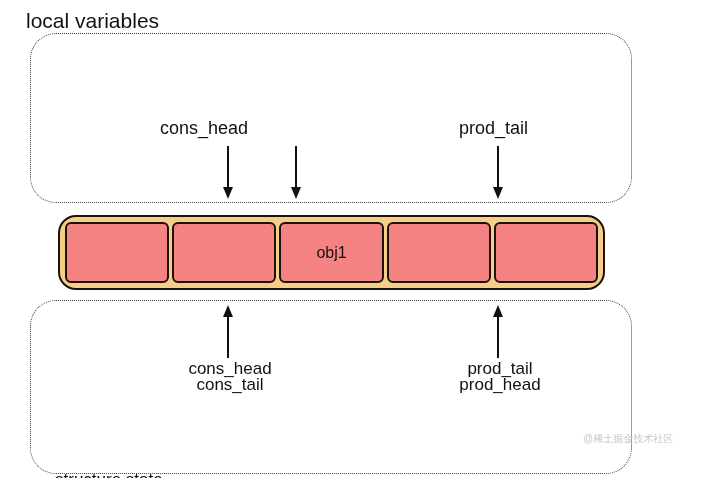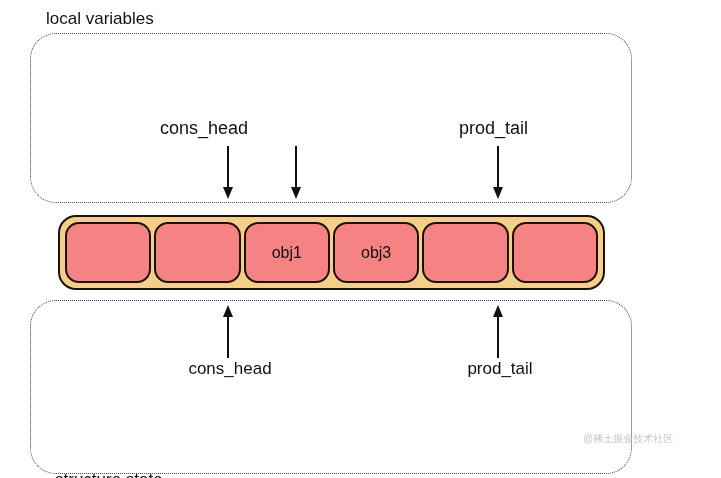--- a/index.html
+++ b/index.html
@@ -18,22 +18,22 @@
     position: absolute;
     border: 1.5px dotted var(--dash);
     border-radius: 26px;
     background: transparent;
   }
   .box-top    { left: 30px; top: 33px;  width: 600px; height: 168px; }
   .box-bottom { left: 30px; top: 300px; width: 600px; height: 172px; }
 
   .title-label {
     position: absolute;
-    left: 46px; top: 9px;
-    font-size: 17px;
+    left: 26px; top: 9px;
+    font-size: 21px;
     white-space: nowrap;
   }
 
   
   .ptr-label {
     position: absolute;
     top: 118px;
     font-size: 18px;
     white-space: nowrap;
   }
@@ -81,21 +81,21 @@
     display: flex;
     align-items: stretch;
     gap: 3px;
     padding: 5px;
   }
   .cell {
     flex: 1 1 0;
     box-sizing: border-box;
     background: var(--cell-fill);
     border: 2px solid var(--outline);
-    border-radius: 14px;
+    border-radius: 6px;
     display: flex;
     align-items: center;
     justify-content: center;
     font-size: 16px;
   }
 
   
   .ptr-stack {
     position: absolute;
     top: 361px;
@@ -137,34 +137,35 @@
   <div class="ptr-label ptr-prod-tail">prod_tail</div>
 
   <div class="arrow arrow-down ax-cons"></div>
   <div class="arrow arrow-down ax-next"></div>
   <div class="arrow arrow-down ax-prod"></div>
 
   <div class="ring">
     <div class="cell"></div>
     <div class="cell"></div>
     <div class="cell">obj1</div>
-    <div class="cell">obj3</div>
     <div class="cell"></div>
     <div class="cell"></div>
   </div>
 
   <div class="dashed-box box-bottom"></div>
 
   <div class="arrow arrow-up ax-cons"></div>
   <div class="arrow arrow-up ax-prod"></div>
 
   <div class="ptr-stack stack-cons">
     <div>cons_head</div>
+    <div>cons_tail</div>
   </div>
   <div class="ptr-stack stack-prod">
     <div>prod_tail</div>
+    <div>prod_head</div>
   </div>
 
   <div class="partial-label">structure state</div>
 
   <div class="watermark">@稀土掘金技术社区</div>
 
 </div>
 
 </body></html>

